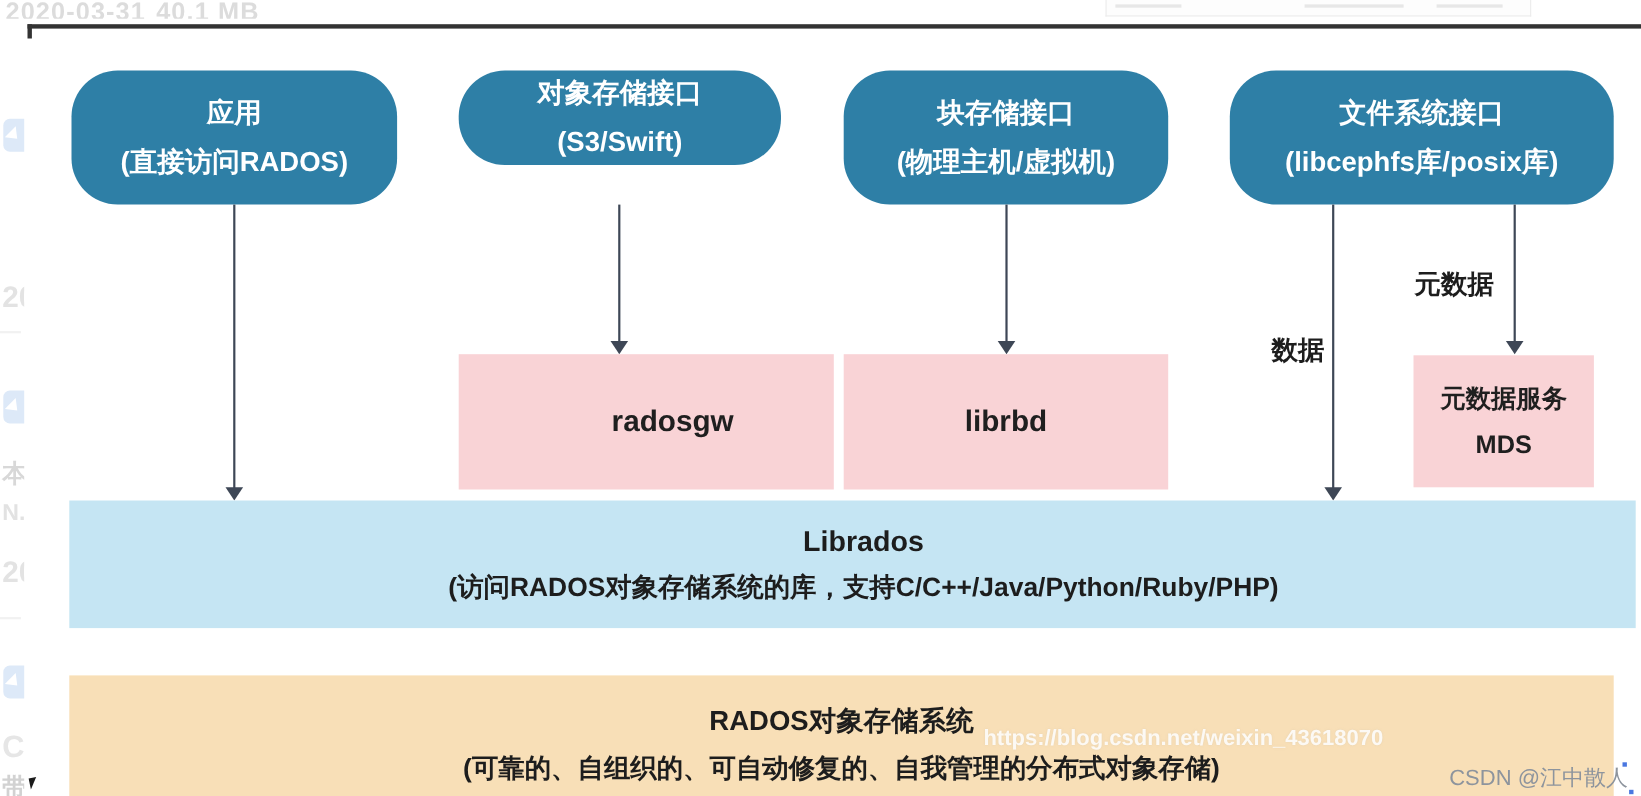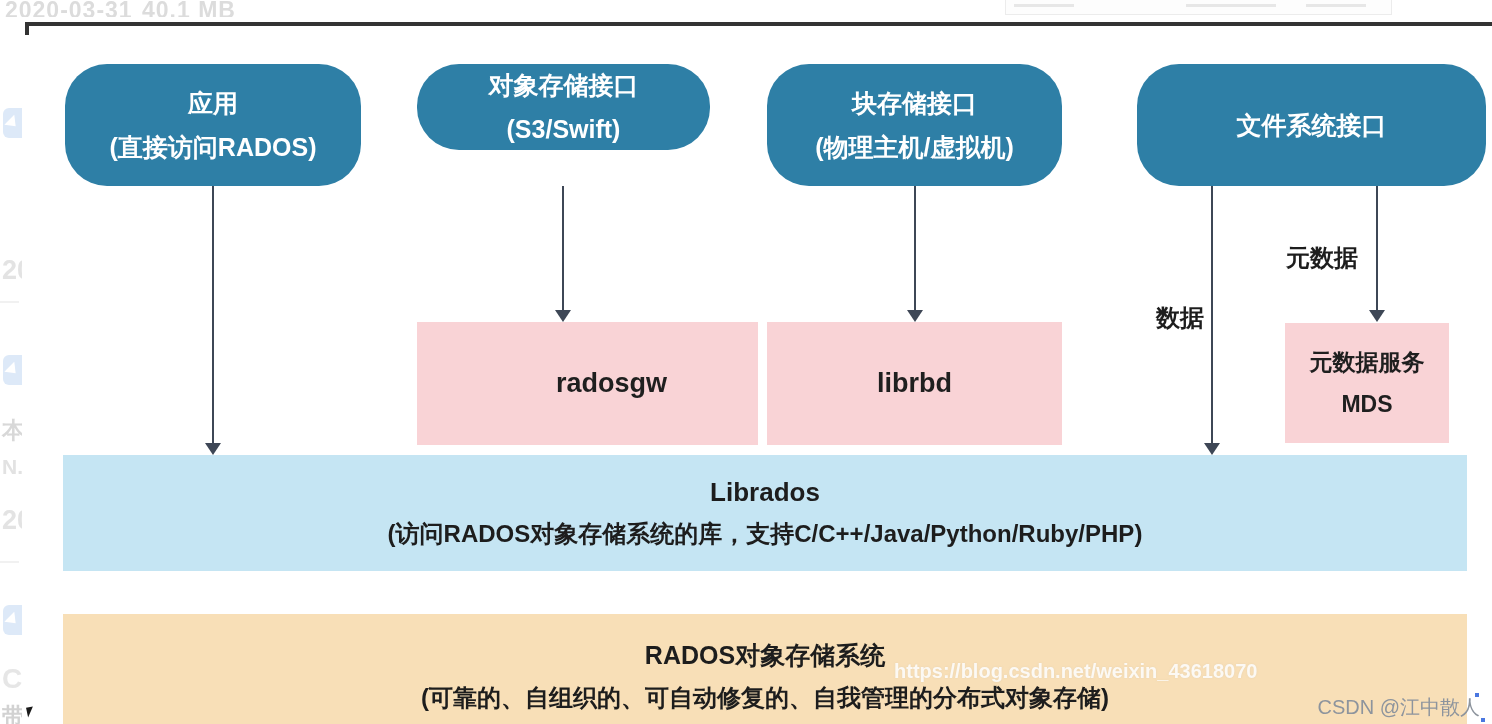--- a/index.html
+++ b/index.html
@@ -65,21 +65,21 @@
     text-align:center;
   }
   .pinkbox .big{font-size:27px;}
   .pinkbox .mds-line{font-size:23px;line-height:42px;}
 
   
   .bar{
     left:63px;width:1404px;color:#1d1d1d;font-weight:bold;text-align:center;
     display:flex;flex-direction:column;align-items:center;justify-content:center;
   }
-  .bar-librados{background:var(--librados_fill,#c5e5f3);}
+  .bar-librados{background:var(--librados_fill,#c5e5f3);padding-left:20px;}
   .bar-rados{background:var(--rados_fill,#f8dfb7);}
   .bar .t1{font-size:26px;margin-bottom:10px;}
   .bar .t2{font-size:24px;}
 
   
   .wm-url{
     left:894px;top:660px;width:590px;
     color:rgba(255,255,255,0.85);font-size:20px;font-weight:bold;white-space:nowrap;
     text-shadow:0 0 2px rgba(200,190,170,0.35);
   }
@@ -130,22 +130,23 @@
   <div>(直接访问RADOS)</div>
 </div>
 <div class="abs node" style="left:417px;top:64px;width:293px;height:86px;">
   <div>对象存储接口</div>
   <div>(S3/Swift)</div>
 </div>
 <div class="abs node" style="left:767px;top:64px;width:295px;height:122px;">
   <div>块存储接口</div>
   <div>(物理主机/虚拟机)</div>
 </div>
-<div class="abs node" style="left:1118px;top:64px;width:349px;height:122px;margin-left:19px;">
+<div class="abs node" style="left:1118px;top:64px;width:349px;height:122px;">
   <div>文件系统接口</div>
+  <div>(libcephfs库/posix库)</div>
 </div>
 
 <div class="abs arrow" style="left:212px;top:186px;height:258px;"></div>
 <div class="abs arrow" style="left:562px;top:186px;height:125px;"></div>
 <div class="abs arrow" style="left:914px;top:186px;height:125px;"></div>
 <div class="abs arrow" style="left:1211px;top:186px;height:258px;"></div>
 <div class="abs arrow" style="left:1376px;top:186px;height:125px;"></div>
 
 <div class="abs arrow-label" style="left:1120px;top:302px;width:84px;text-align:right;">数据</div>
 <div class="abs arrow-label" style="left:1286px;top:242px;">元数据</div>

